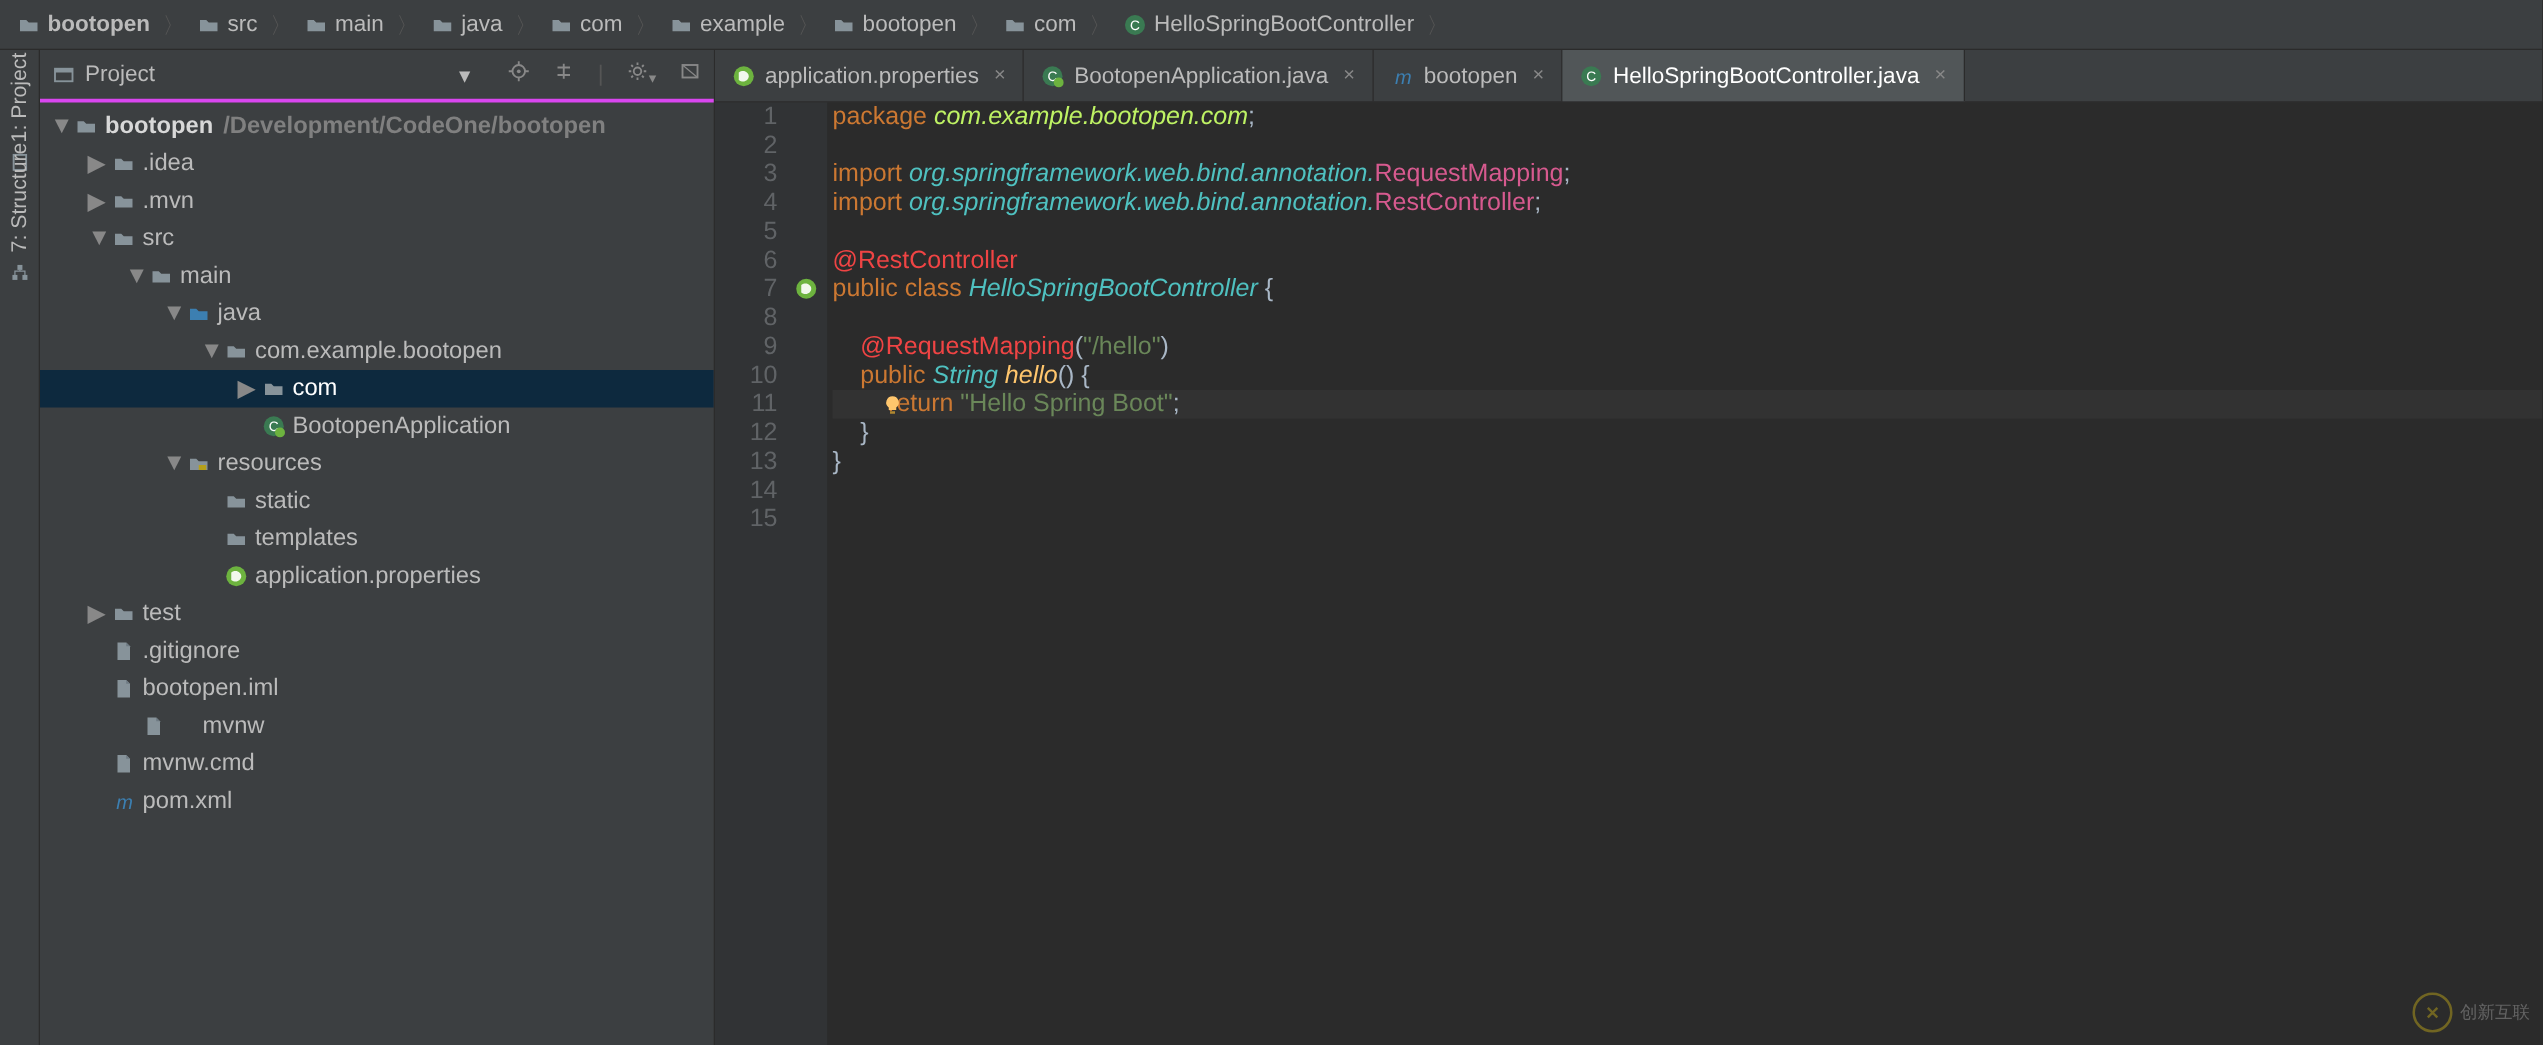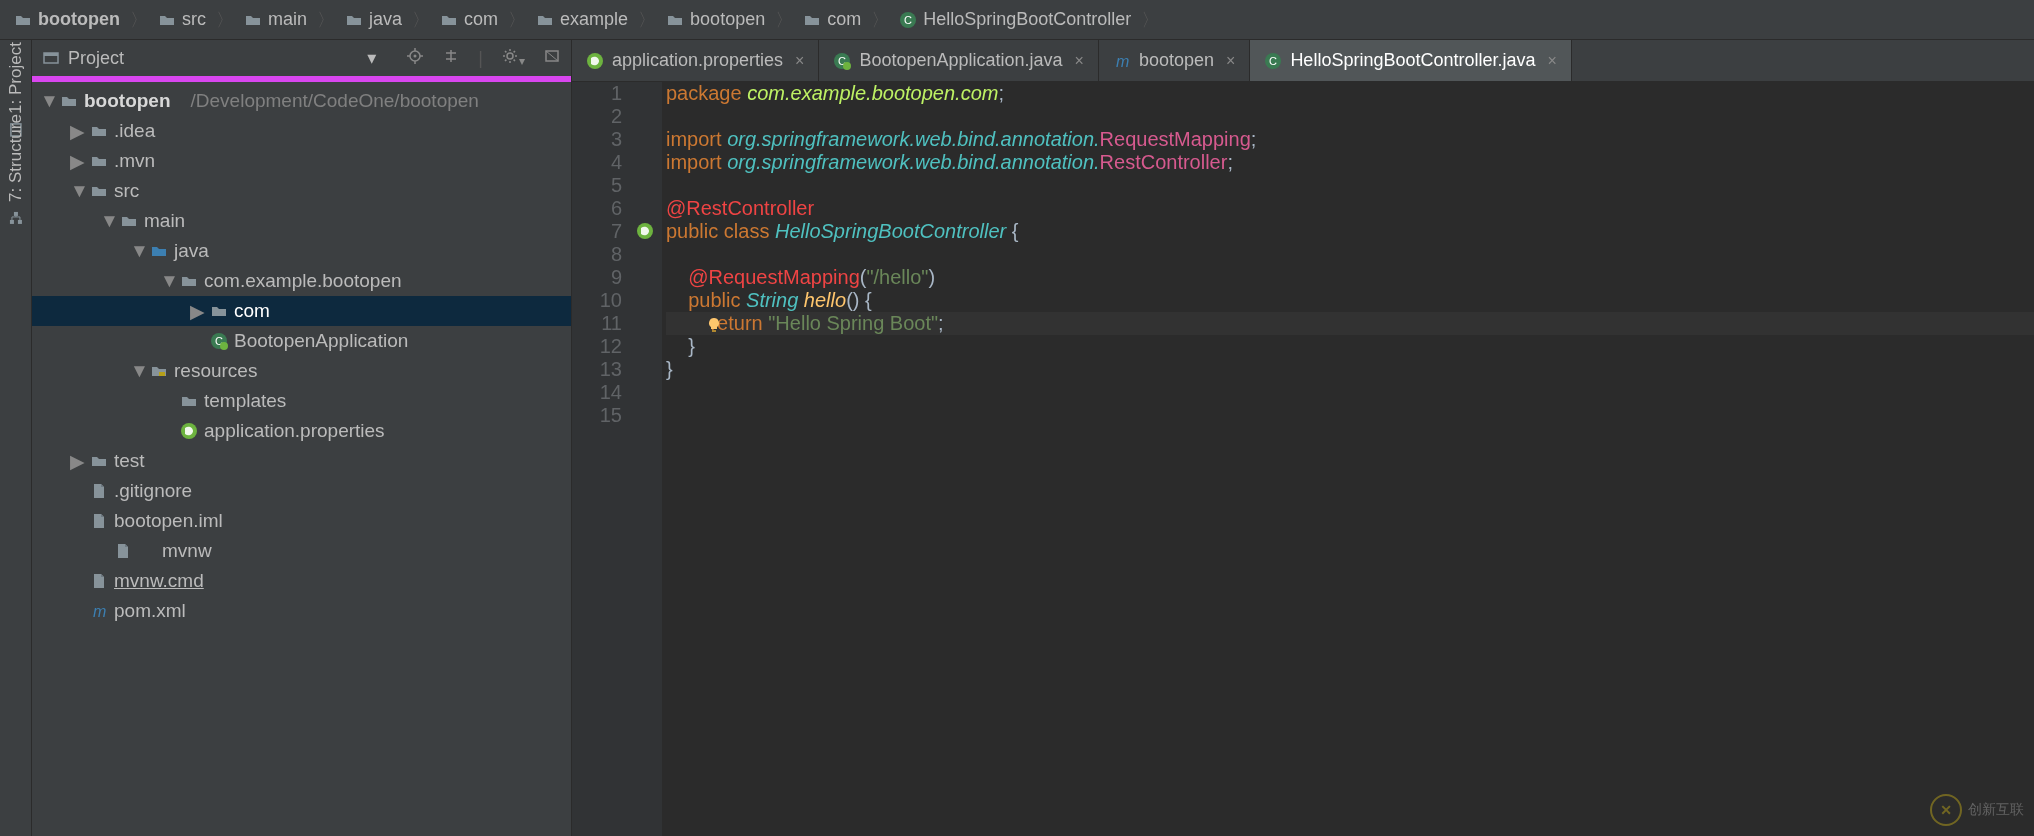--- a/index.html
+++ b/index.html
@@ -16,31 +16,31 @@
 
 .main { flex:1; display:flex; min-height:0; }
 
 
 .toolstrip { width:32px; background:#3c3f41; display:flex; flex-direction:column; align-items:center; gap:60px; padding-top:40px; border-right:1px solid #2b2b2b;}
 .toolstrip .rot { transform: rotate(-90deg); white-space:nowrap; color:#bbbbbb; font-size:17px; display:flex; align-items:center; gap:8px;}
 .toolstrip .rot svg {width:16px;height:16px;}
 
 
 .project { width:540px; background:#3c3f41; display:flex; flex-direction:column; border-right:1px solid #2b2b2b; }
-.proj-header { height:42px; background:#3c3f41; display:flex; align-items:center; padding:0 10px; border-bottom:6px solid #d946ef;}
+.proj-header { height:42px; background:#3c3f41; display:flex; align-items:center; padding:0 10px; border-bottom:3px solid #d946ef;}
 .proj-header .title { display:flex; align-items:center; gap:8px; flex:1; }
 .proj-header .actions { display:flex; align-items:center; gap:18px; color:#888; }
 .proj-header .actions svg { width:18px; height:18px; }
 .proj-header .dropdown-arrow{ margin-left:auto; margin-right:30px;}
 
 .tree { flex:1; padding:4px 0; overflow:auto; }
 .tree-row { display:flex; align-items:center; height:30px; font-size:19px; color:#bbbbbb; }
 .tree-row.sel { background:#0d293e; color:#ffffff; }
 .tree-row.proj-root { font-weight:bold; color:#d8d8d8;}
-.tree-row.proj-root .muted{font-weight:normal;color:#808080;margin-left:20px;}
+.tree-row.proj-root .muted{font-weight:bold;color:#808080;margin-left:8px;}
 .tree-arrow { width:14px; display:inline-block; text-align:center; color:#888;}
 .tree-icon { margin:0 6px; display:inline-flex;}
 .tree-icon svg{width:18px;height:18px;}
 
 
 .editor { flex:1; display:flex; flex-direction:column; background:#2b2b2b; min-width:0; }
 .tabs { height:42px; background:#3c3f41; display:flex; align-items:stretch; border-bottom:1px solid #2b2b2b;}
 .tab { display:flex; align-items:center; gap:8px; padding:0 14px; color:#bbbbbb; font-size:18px; border-right:1px solid #2b2b2b;}
 .tab.active { background:#515658; color:#fff;}
 .tab .close { color:#888; font-size:16px; margin-left:4px;}
@@ -283,20 +283,29 @@
             </span>
             <span>resources</span>
           </div>
           <div class="tree-row" style="padding-left: 128px;">
             <span class="tree-arrow"></span>
             <span class="tree-icon">
               <svg viewBox="0 0 18 18" width="18" height="18">
                 <path d="M2 5h5l2 2h7v7H2z" fill="#87939a"></path>
               </svg>
             </span>
+            <span>static</span>
+          </div>
+          <div class="tree-row" style="padding-left: 128px;">
+            <span class="tree-arrow"></span>
+            <span class="tree-icon">
+              <svg viewBox="0 0 18 18" width="18" height="18">
+                <path d="M2 5h5l2 2h7v7H2z" fill="#87939a"></path>
+              </svg>
+            </span>
             <span>templates</span>
           </div>
           <div class="tree-row" style="padding-left: 128px;">
             <span class="tree-arrow"></span>
             <span class="tree-icon">
               <svg viewBox="0 0 18 18" width="18" height="18">
                 <circle cx="9" cy="9" r="8" fill="#6db33f"></circle>
                 <path d="M5 6c4-3 8 0 8 3s-4 6-8 3" fill="#fff" opacity="0.9"></path>
               </svg>
             </span>
@@ -334,21 +343,21 @@
           <div class="tree-row" style="padding-left: 38px; gap: 24px;">
             <span class="tree-arrow"></span>
             <span class="tree-icon">
               <svg viewBox="0 0 18 18" width="18" height="18">
                 <path d="M4 2h7l3 3v11H4z" fill="#87939a"></path>
                 <path d="M11 2v3h3" fill="#6e7a82"></path>
               </svg>
             </span>
             <span>mvnw</span>
           </div>
-          <div class="tree-row" style="padding-left: 38px; text-decoration: underline;">
+          <div class="tree-row" style="padding-left: 38px;">
             <span class="tree-arrow"></span>
             <span class="tree-icon">
               <svg viewBox="0 0 18 18" width="18" height="18">
                 <path d="M4 2h7l3 3v11H4z" fill="#87939a"></path>
                 <path d="M11 2v3h3" fill="#6e7a82"></path>
               </svg>
             </span>
             <span>mvnw.cmd</span>
           </div>
           <div class="tree-row" style="padding-left: 38px;">

